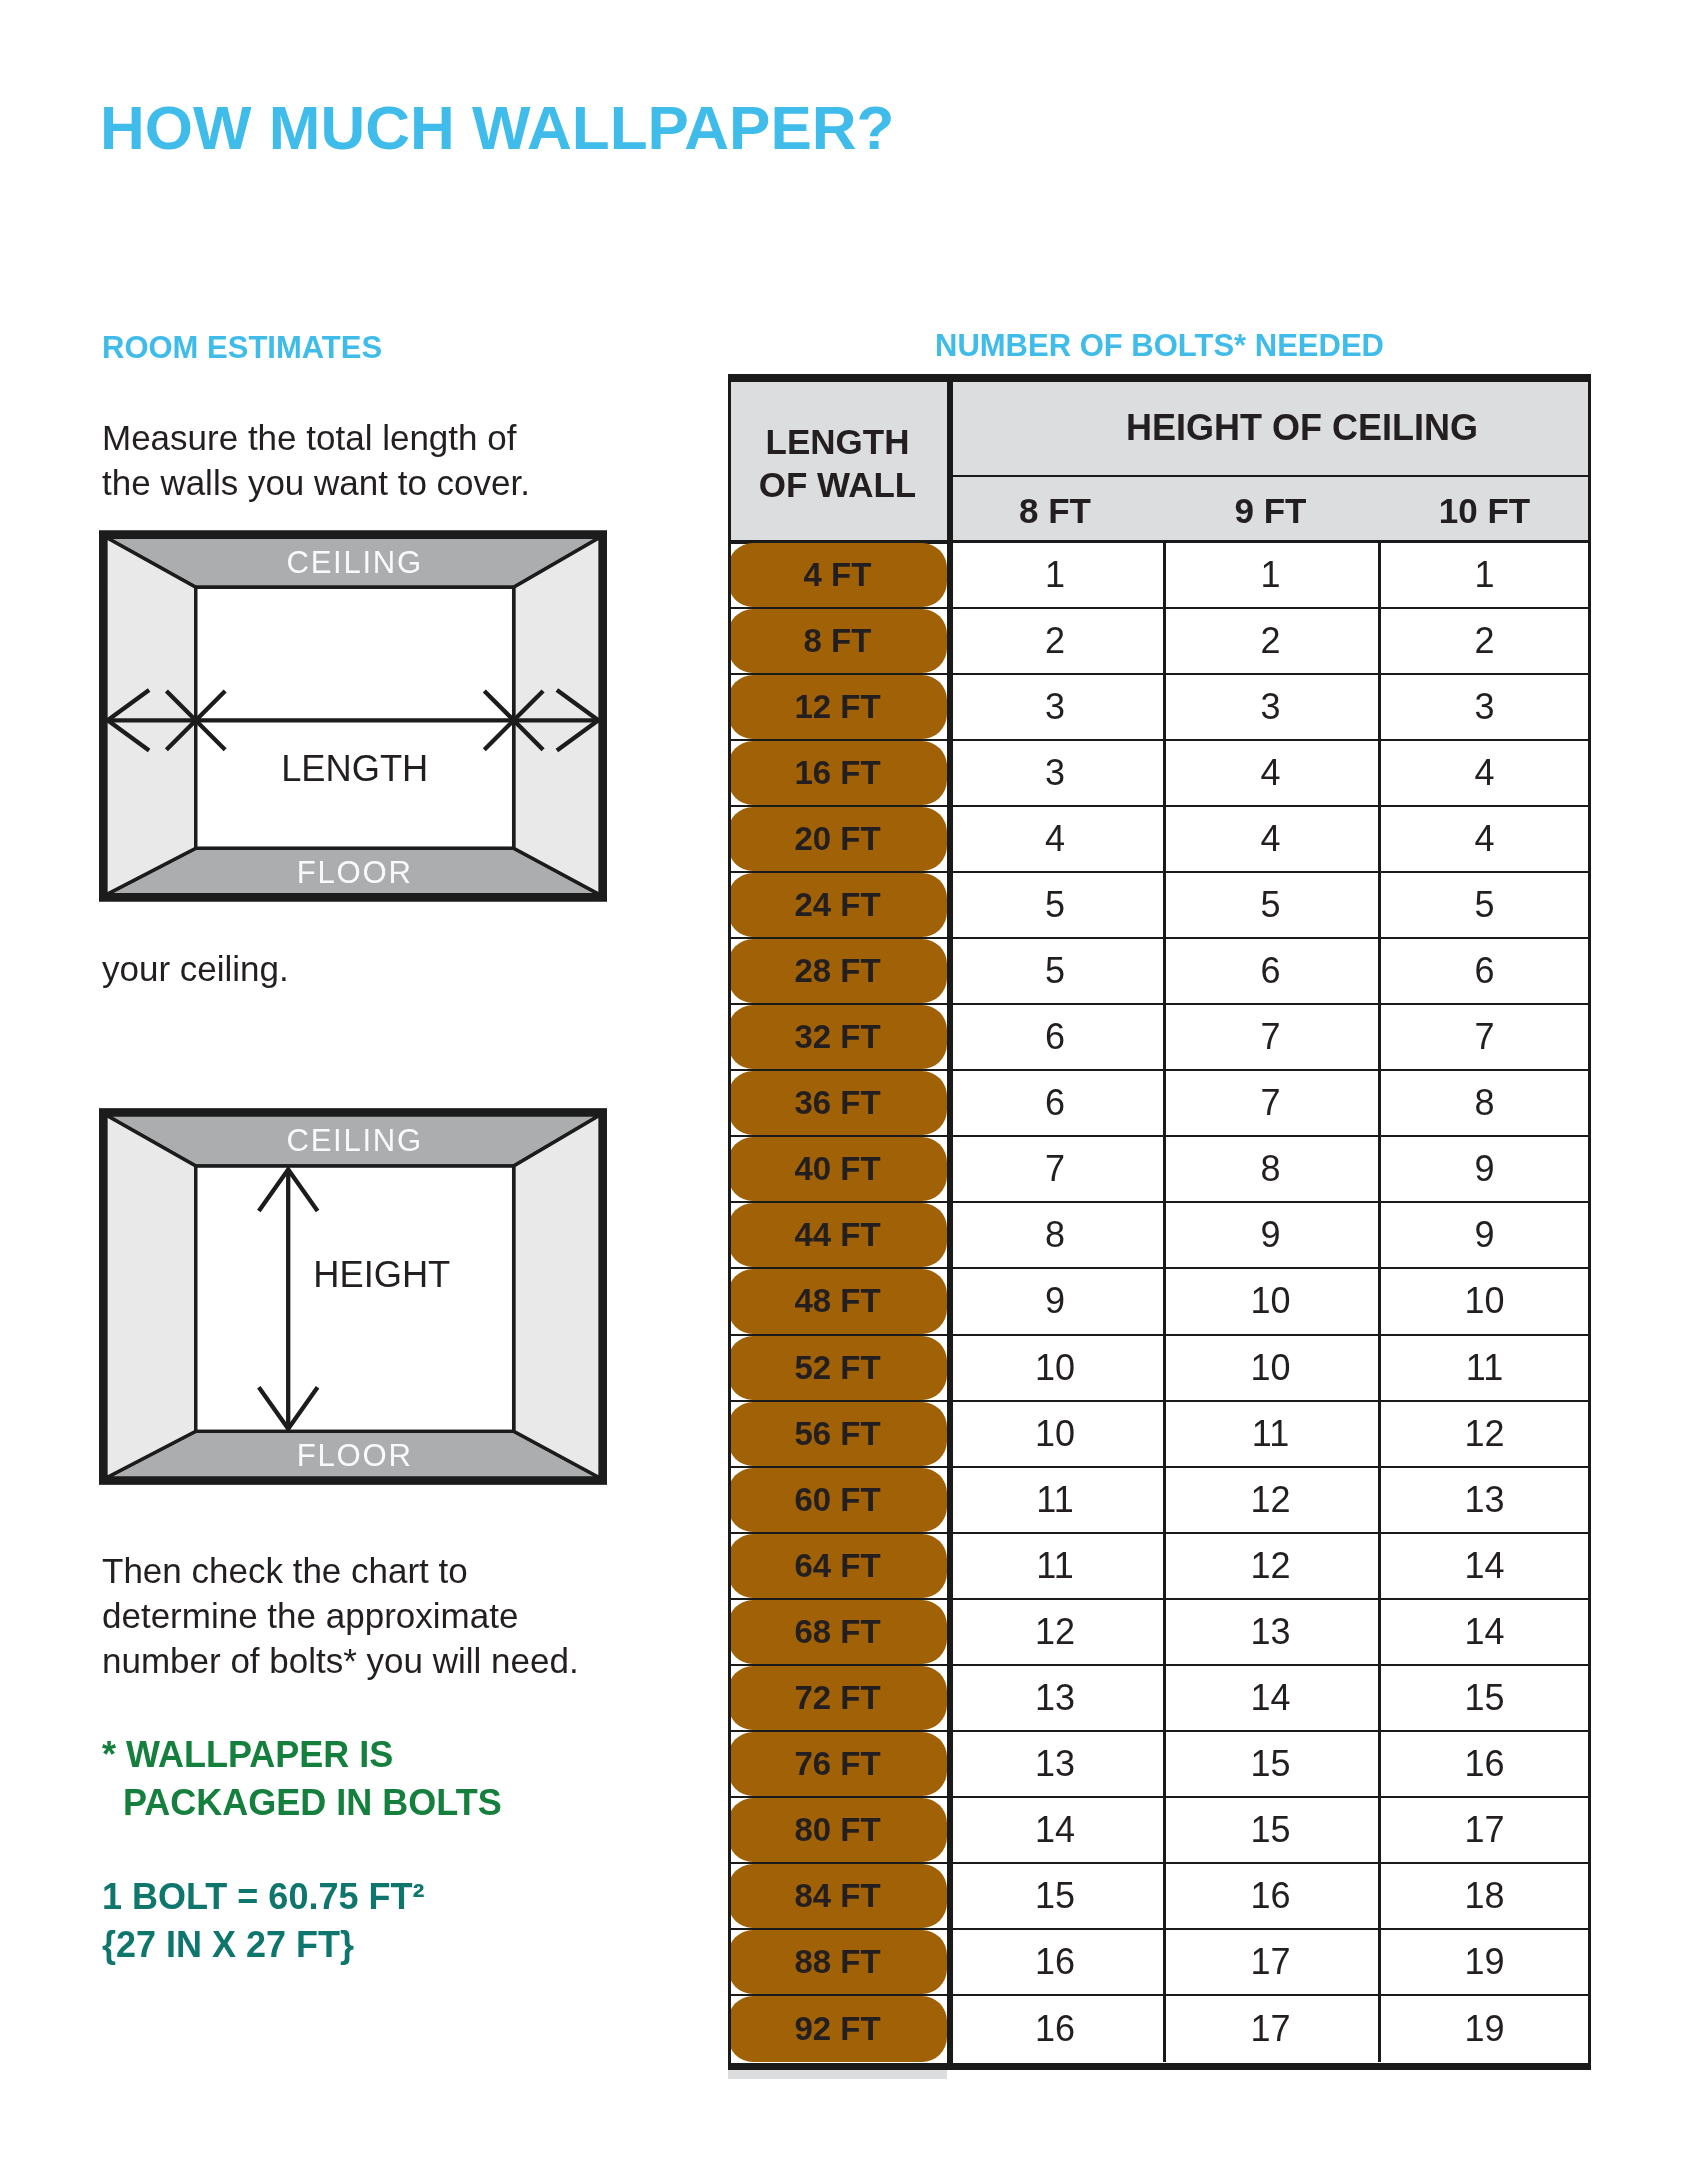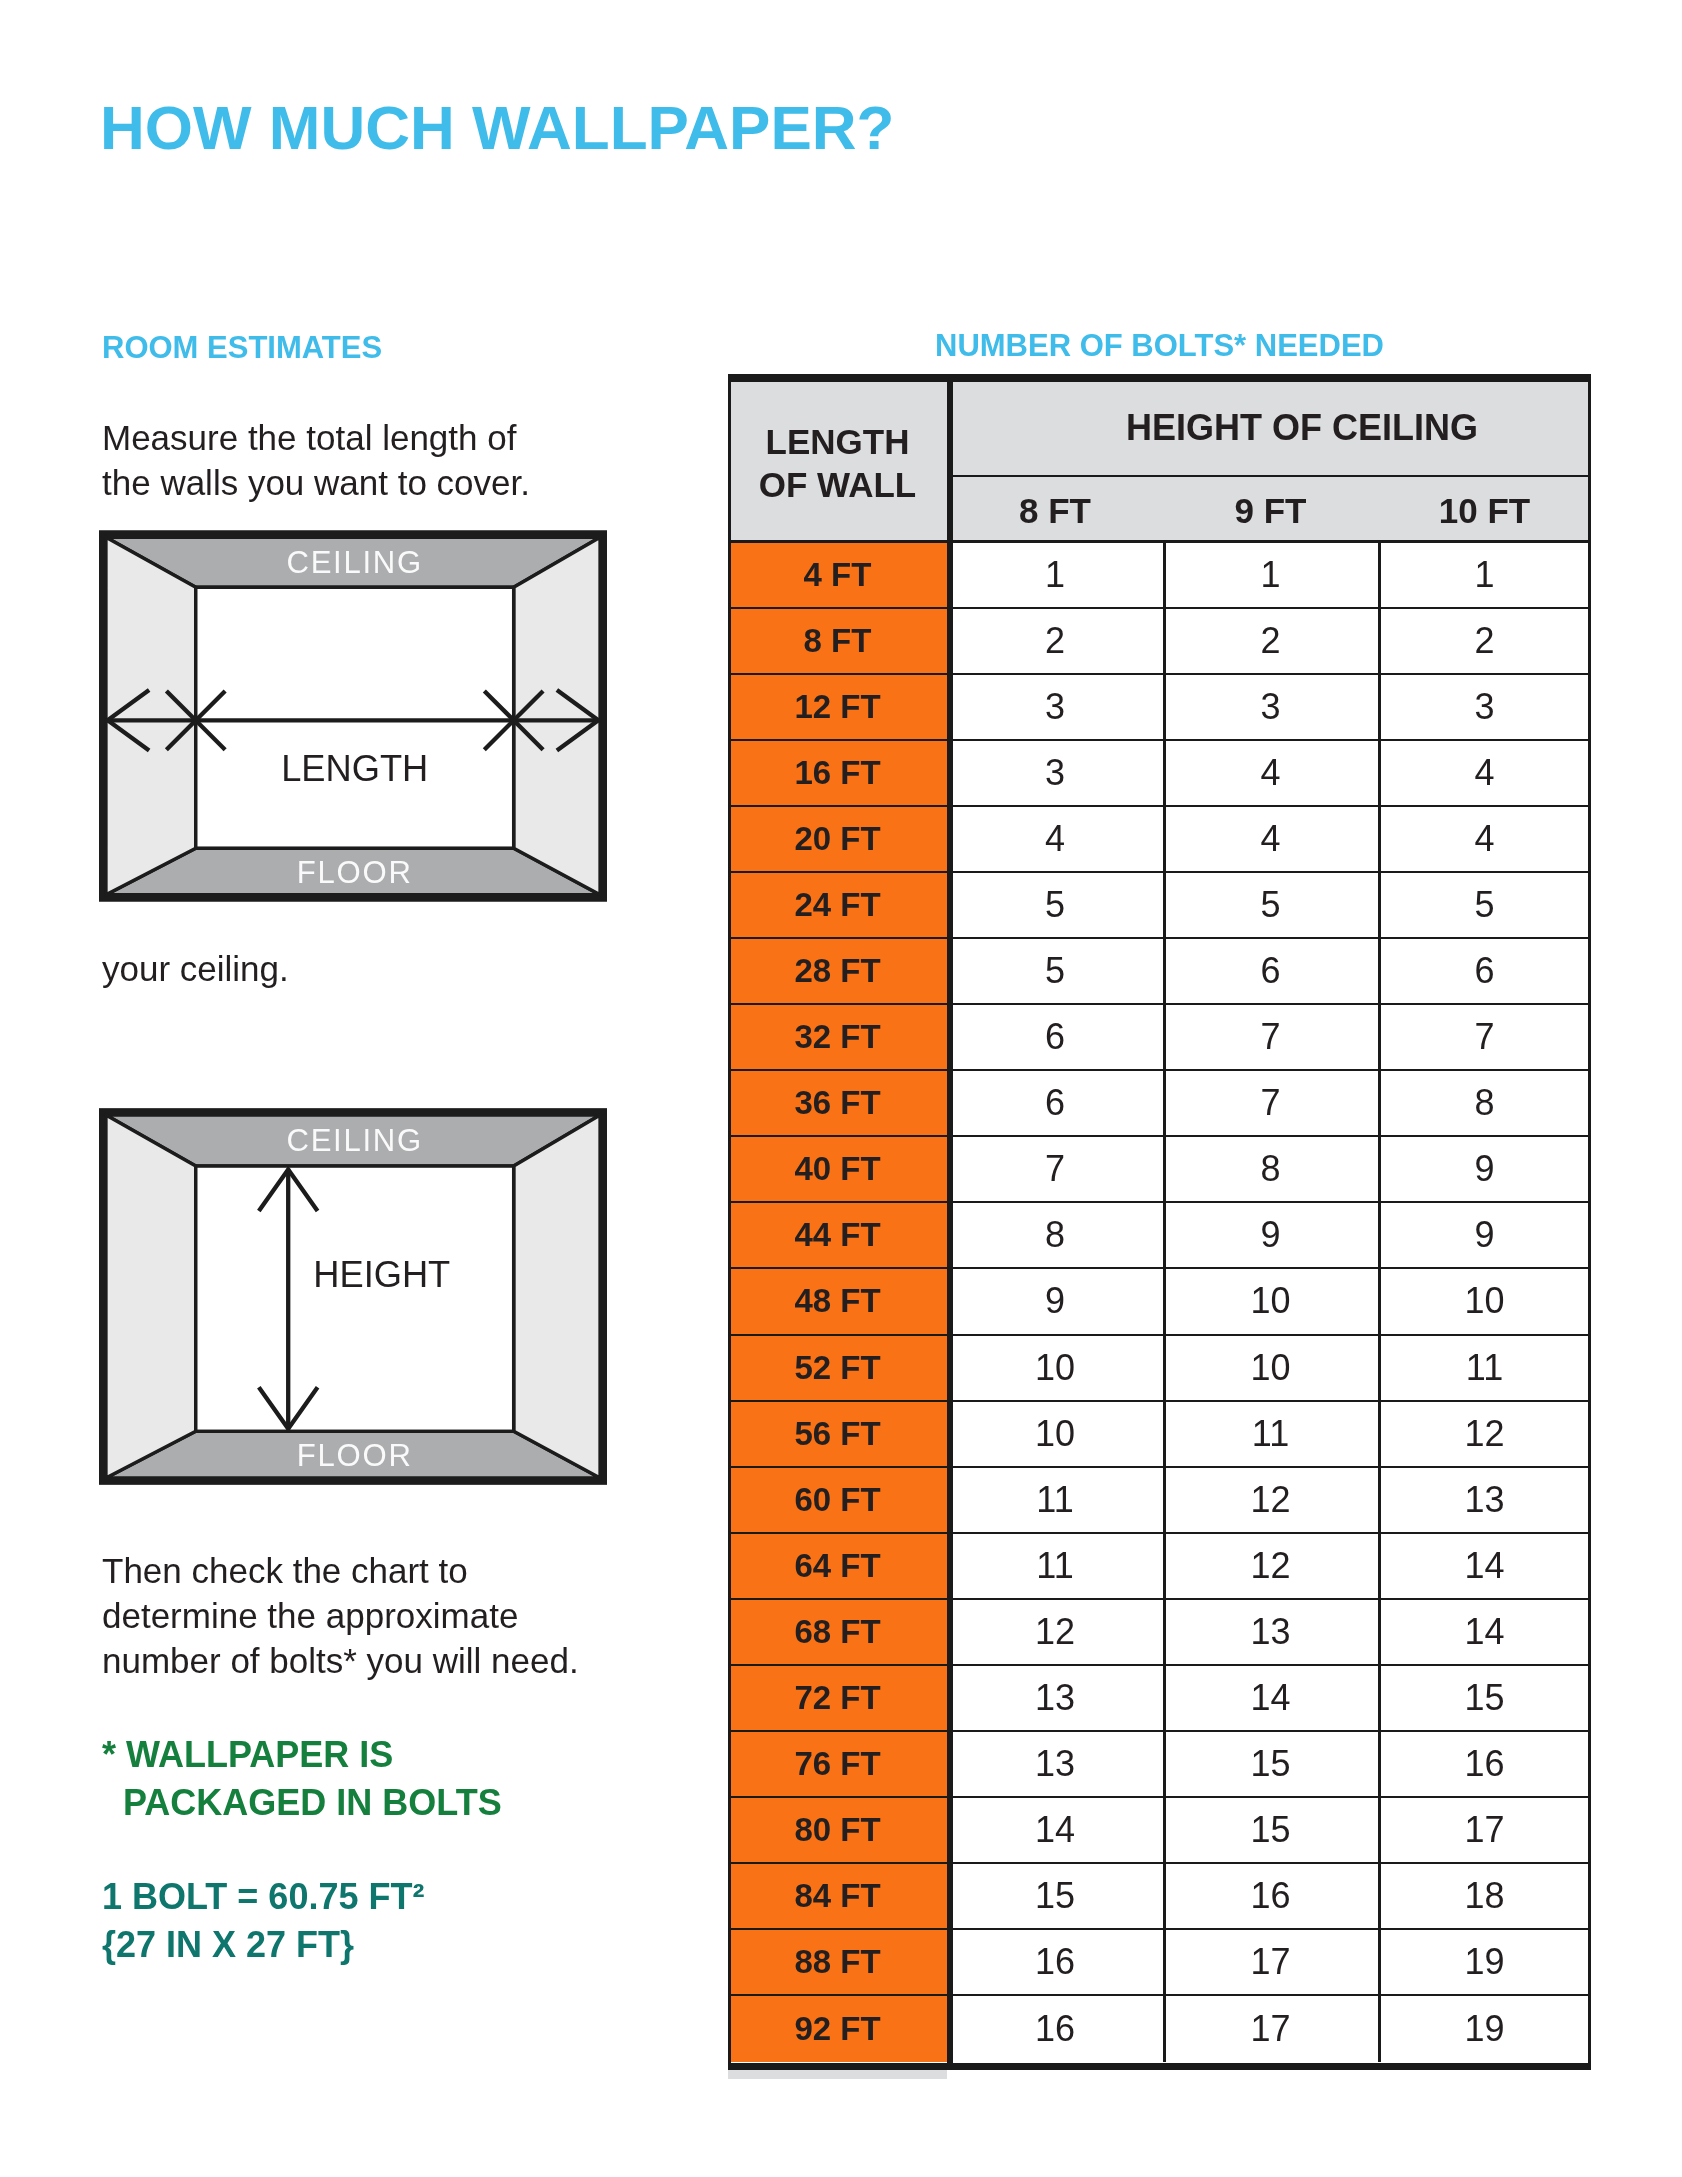--- a/index.html
+++ b/index.html
@@ -39,22 +39,22 @@
   .t-subhead  { position:absolute; top:96px; height:66px; display:flex; align-items:center;
     justify-content:center; font-weight:bold; font-size:35px; }
   .t-sub8  { left:219px; width:216px; }
   .t-sub9  { left:435px; width:215px; }
   .t-sub10 { left:650px; width:213px; }
   .t-headsep  { position:absolute; left:0; top:166px; width:863px; height:3.5px; background:#1a1a1a; }
   .t-body { position:absolute; left:0; top:169px; width:863px; height:1519px;
     display:grid; grid-template-rows:repeat(23, 1fr); }
   .t-row { display:grid; grid-template-columns:219px 216px 215px 213px; border-bottom:2.6px solid #1a1a1a; }
   .t-row:last-child { border-bottom:none; }
-  .t-label { background:#f97316; font-weight:bold; font-size:33px;
-    display:flex; align-items:center; justify-content:center; }
+  .t-label { background:#a16207; font-weight:bold; font-size:33px;
+    display:flex; align-items:center; justify-content:center;border-radius:25px; }
   .t-val { background:#ffffff; font-size:36px; display:flex; align-items:center; justify-content:center; }
   .t-maindiv { position:absolute; left:219px; top:7.8px; width:6px; height:1681px; background:#1a1a1a; }
   .t-thin { position:absolute; top:169px; width:2.6px; height:1519px; background:#1a1a1a; }
   .t-thin1 { left:435px; } .t-thin2 { left:650px; }
   .t-lborder { position:absolute; left:0; top:7.8px; width:2.6px; height:1681px; background:#1a1a1a; }
   .t-rborder { position:absolute; left:860px; top:7.8px; width:2.6px; height:1681px; background:#1a1a1a; }
   .t-bottombar { position:absolute; left:0; top:1689px; width:863px; height:7px; background:#1a1a1a; }
   .t-graytail  { position:absolute; left:0; top:1696px; width:219px; height:8.6px; background:#dcddde; }
 </style>
 </head>

